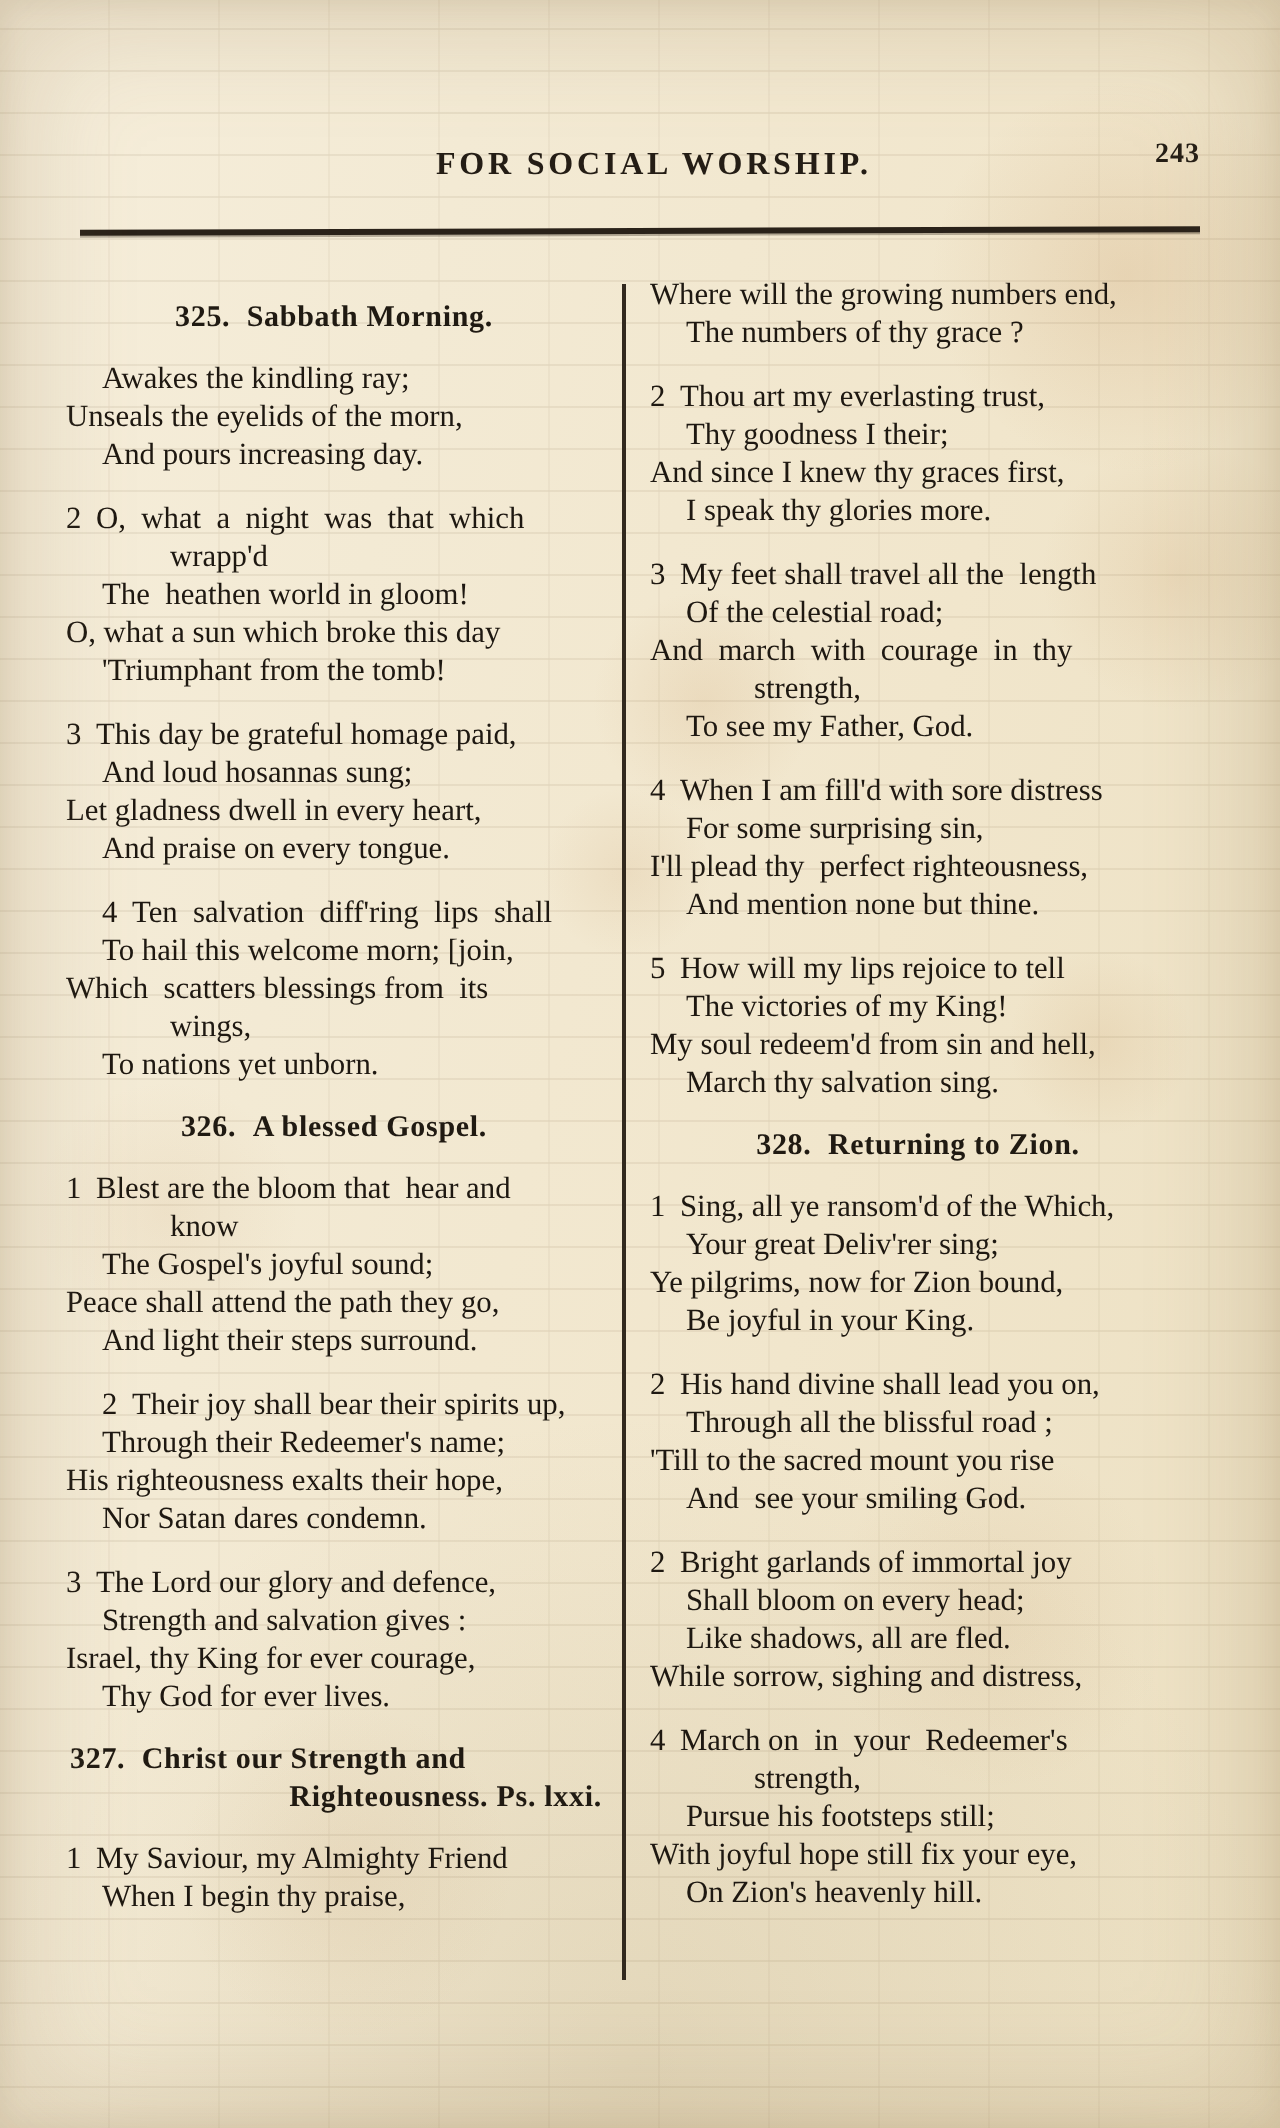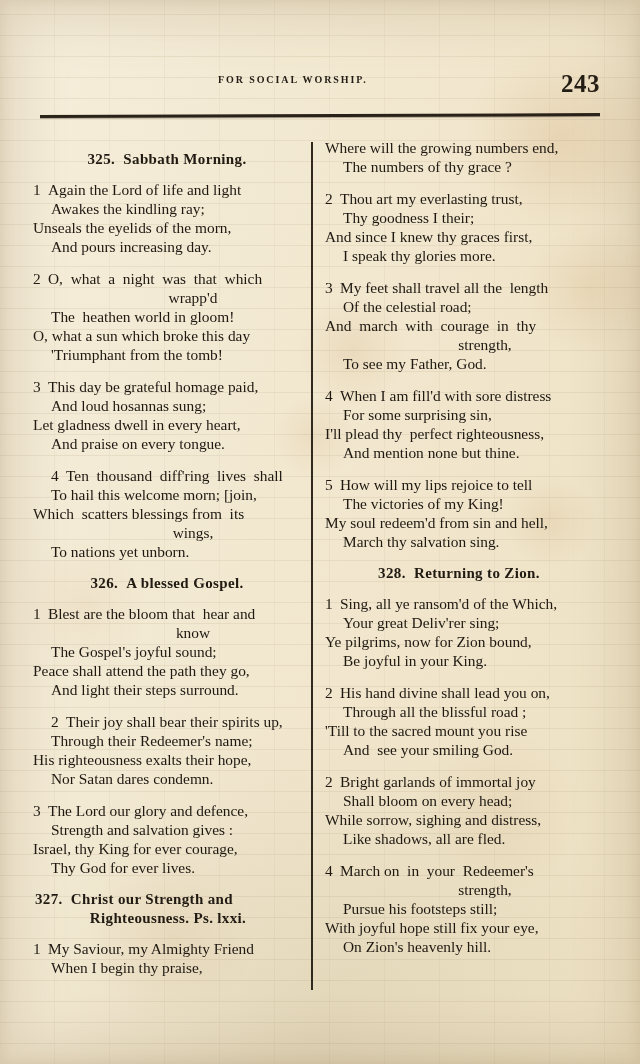--- a/index.html
+++ b/index.html
@@ -63,30 +63,30 @@
     position: absolute;
     left: 40px;
     top: 74px;
     width: 560px;
     height: 24px;
   }
   .rh-title {
     position: absolute;
     left: 178px;
     top: 0;
-    font-size: 10px;
+    font-size: 16px;
     letter-spacing: 1.9px;
     font-weight: 700;
     color: #241d15;
   }
   .rh-page {
     position: absolute;
     right: 0;
     top: -4px;
-    font-size: 25px;
+    font-size: 14px;
     font-weight: 700;
     letter-spacing: 0.5px;
     color: #241d15;
   }
   .head-rule {
     position: absolute;
     left: 40px;
     top: 114px;
     width: 560px;
     height: 3px;
@@ -119,35 +119,35 @@
   .hymn-title {
     font-weight: 700;
     font-size: 15px;
     letter-spacing: 0.35px;
     margin: 12px 0 11px 0;
     line-height: 1.26;
     color: #201a12;
   }
   .hymn-title.center { text-align: center; }
   .hymn-title.left   { text-align: left; text-indent: 0; padding-left: 2px; }
-  .hymn-title .ttl-line2 { display: block; text-align: center; }
+  .hymn-title .ttl-line2 { display: block; text-align: right; }
 
   .verse {
     margin: 0 0 13px 0;
   }
   .vline {
     font-size: 15.4px;
     line-height: 1.235;
     white-space: pre-wrap;
     color: #1e1811;
   }
   
   .i0 { padding-left: 0px; }
   .i1 { padding-left: 18px; }
-  .i2 { padding-left: 52px; text-align: center; }
+  .i2 { padding-left: 52px; }
   .vnum { display: inline-block; width: 15px; }
 
   
   .carryover { margin-bottom: 13px; }
 </style>
 </head>
 <body>
 
 <div id="page">
   <div id="showthrough"></div>
@@ -159,40 +159,39 @@
       <div class="rh-page">243</div>
     </div>
 
     <div class="head-rule"></div>
     <div class="col-rule"></div>
 
     <div class="column" id="col-left">
         <div class="hymn">
           <div class="hymn-title center"><span>325.</span><span>&nbsp;&nbsp;</span><span>Sabbath Morning.</span></div>
           <div class="verse">
-            <div class="vline i0"><span class="vnum">1</span><span>Again the Lord of life and light</span></div>
             <div class="vline i1"><span>Awakes the kindling ray;</span></div>
             <div class="vline i0"><span>Unseals the eyelids of the morn,</span></div>
             <div class="vline i1"><span>And pours increasing day.</span></div>
           </div>
           <div class="verse">
             <div class="vline i0"><span class="vnum">2</span><span>O,  what  a  night  was  that  which</span></div>
             <div class="vline i2"><span>wrapp'd</span></div>
             <div class="vline i1"><span>The  heathen world in gloom!</span></div>
             <div class="vline i0"><span>O, what a sun which broke this day</span></div>
             <div class="vline i1"><span>'Triumphant from the tomb!</span></div>
           </div>
           <div class="verse">
             <div class="vline i0"><span class="vnum">3</span><span>This day be grateful homage paid,</span></div>
             <div class="vline i1"><span>And loud hosannas sung;</span></div>
             <div class="vline i0"><span>Let gladness dwell in every heart,</span></div>
             <div class="vline i1"><span>And praise on every tongue.</span></div>
           </div>
           <div class="verse">
-            <div class="vline i1"><span class="vnum">4</span><span>Ten  thousand  diff'ring  lives  shall</span></div>
+            <div class="vline i1"><span class="vnum">4</span><span>Ten  salvation  diff'ring  lips  shall</span></div>
             <div class="vline i1"><span>To hail this welcome morn; [join,</span></div>
             <div class="vline i0"><span>Which  scatters blessings from  its</span></div>
             <div class="vline i2"><span>wings,</span></div>
             <div class="vline i1"><span>To nations yet unborn.</span></div>
           </div>
         </div>
         <div class="hymn">
           <div class="hymn-title center"><span>326.</span><span>&nbsp;&nbsp;</span><span>A blessed Gospel.</span></div>
           <div class="verse">
             <div class="vline i0"><span class="vnum">1</span><span>Blest are the bloom that  hear and</span></div>
@@ -264,22 +263,22 @@
           </div>
           <div class="verse">
             <div class="vline i0"><span class="vnum">2</span><span>His hand divine shall lead you on,</span></div>
             <div class="vline i1"><span>Through all the blissful road ;</span></div>
             <div class="vline i0"><span>'Till to the sacred mount you rise</span></div>
             <div class="vline i1"><span>And  see your smiling God.</span></div>
           </div>
           <div class="verse">
             <div class="vline i0"><span class="vnum">2</span><span>Bright garlands of immortal joy</span></div>
             <div class="vline i1"><span>Shall bloom on every head;</span></div>
+            <div class="vline i1"><span>Like shadows, all are fled.</span></div>
             <div class="vline i0"><span>While sorrow, sighing and distress,</span></div>
-            <div class="vline i1"><span>Like shadows, all are fled.</span></div>
           </div>
           <div class="verse">
             <div class="vline i0"><span class="vnum">4</span><span>March on  in  your  Redeemer's</span></div>
             <div class="vline i2"><span>strength,</span></div>
             <div class="vline i1"><span>Pursue his footsteps still;</span></div>
             <div class="vline i0"><span>With joyful hope still fix your eye,</span></div>
             <div class="vline i1"><span>On Zion's heavenly hill.</span></div>
           </div>
         </div>
       </div>

